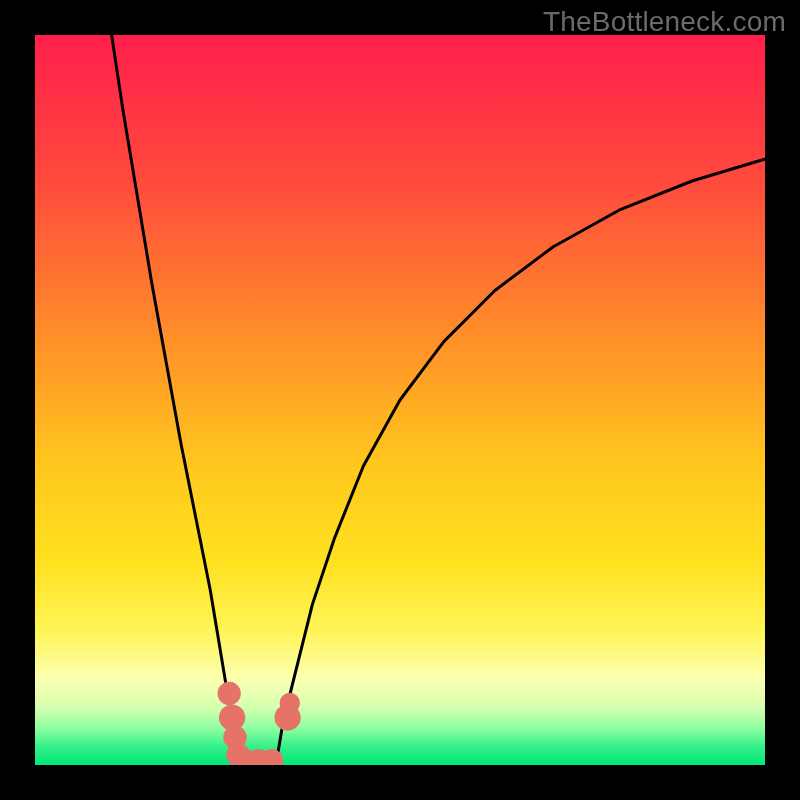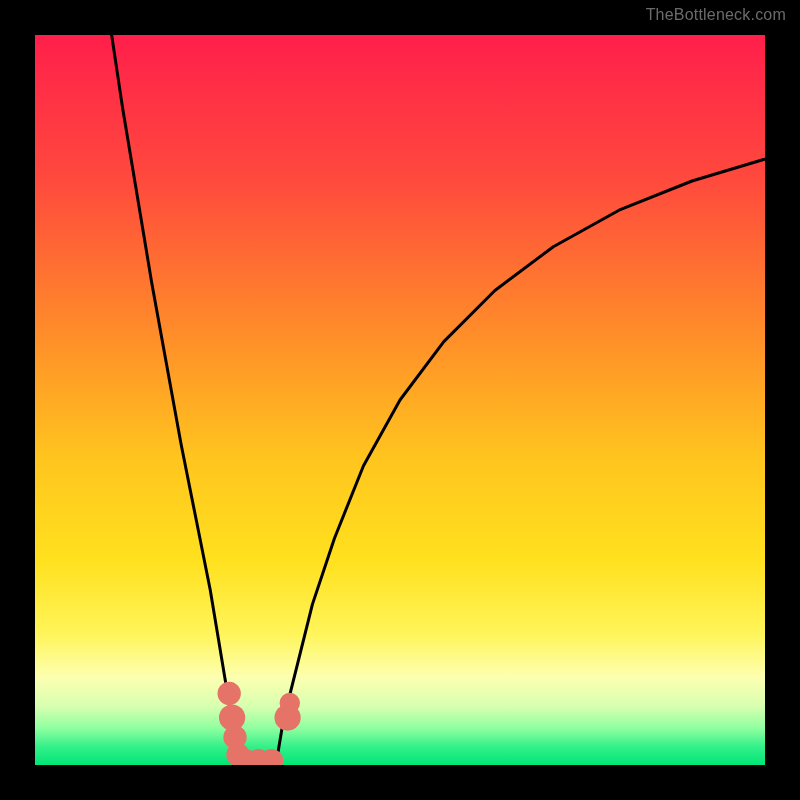--- a/index.html
+++ b/index.html
@@ -29,21 +29,21 @@
   }
   .gradient-bg {
     position: absolute;
     inset: 0;
   }
   .watermark {
     position: absolute;
     top: 6px;
     right: 14px;
     color: #6b6b6b;
-    font-size: 16px;
+    font-size: 28px;
     font-weight: 500;
     letter-spacing: 0.2px;
     user-select: none;
   }
   svg.curves {
     position: absolute;
     inset: 0;
   }
 </style>
 </head>

